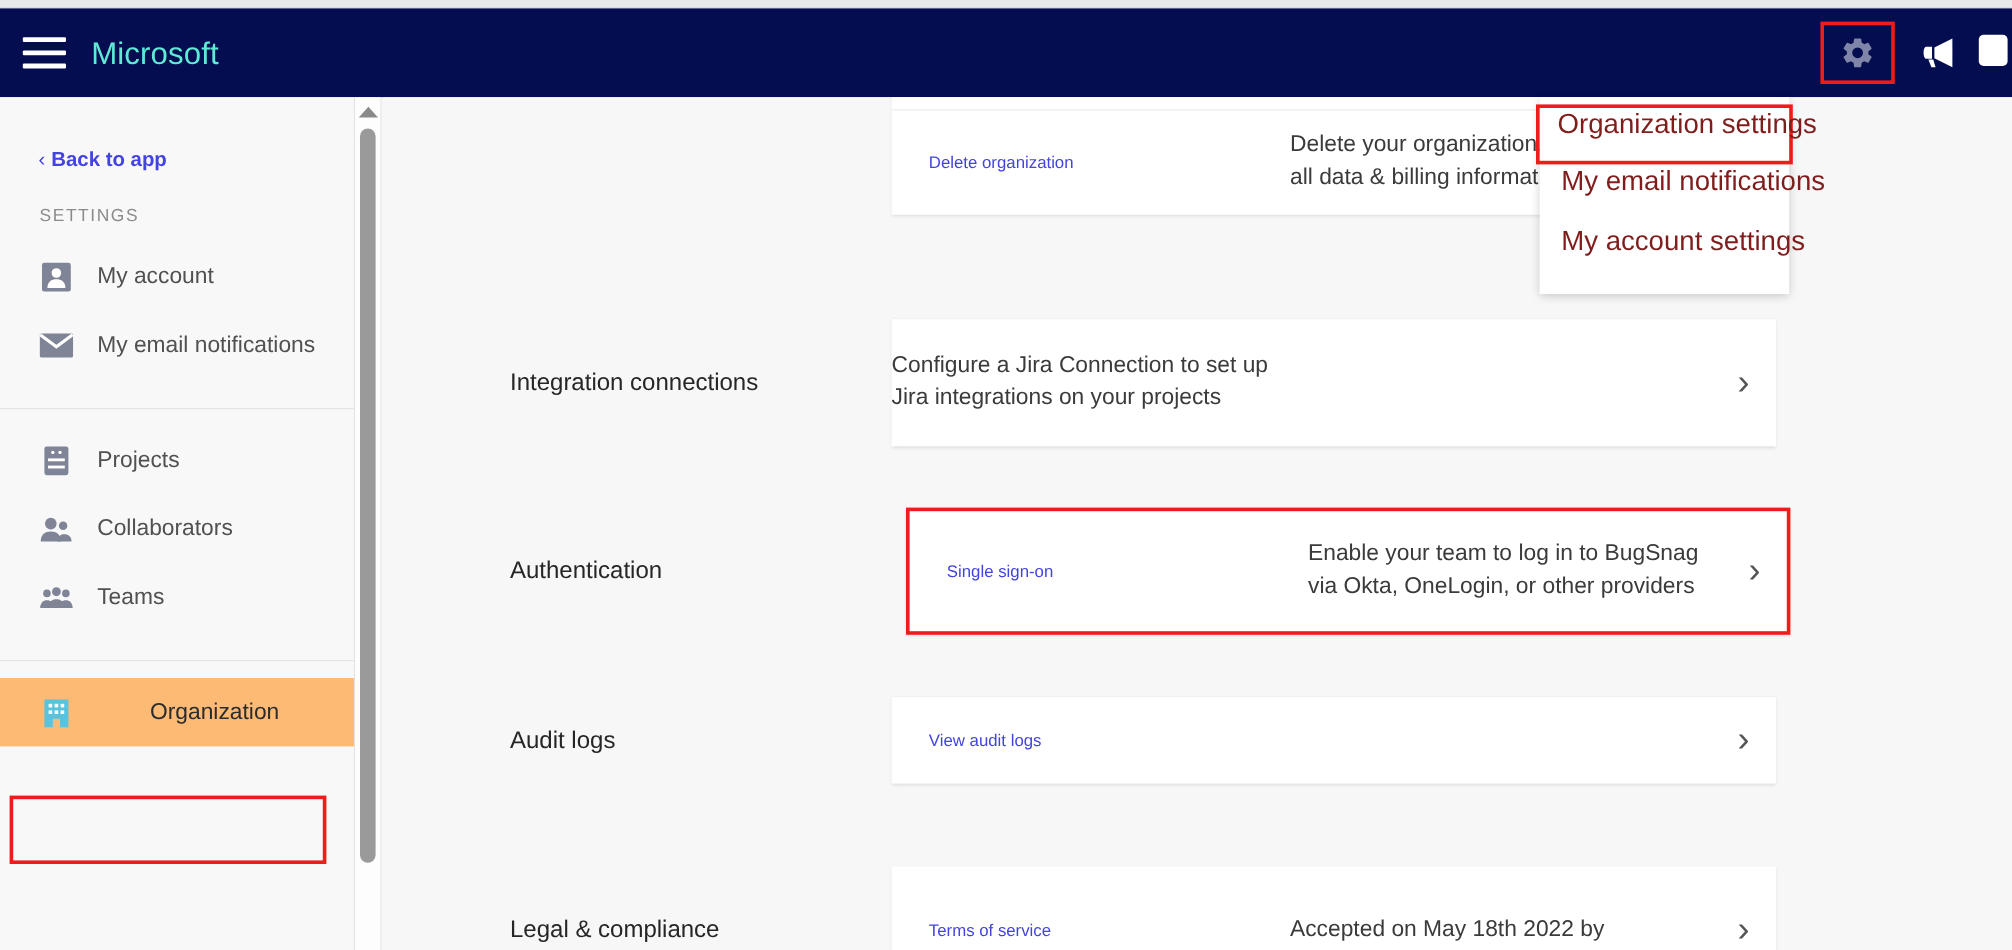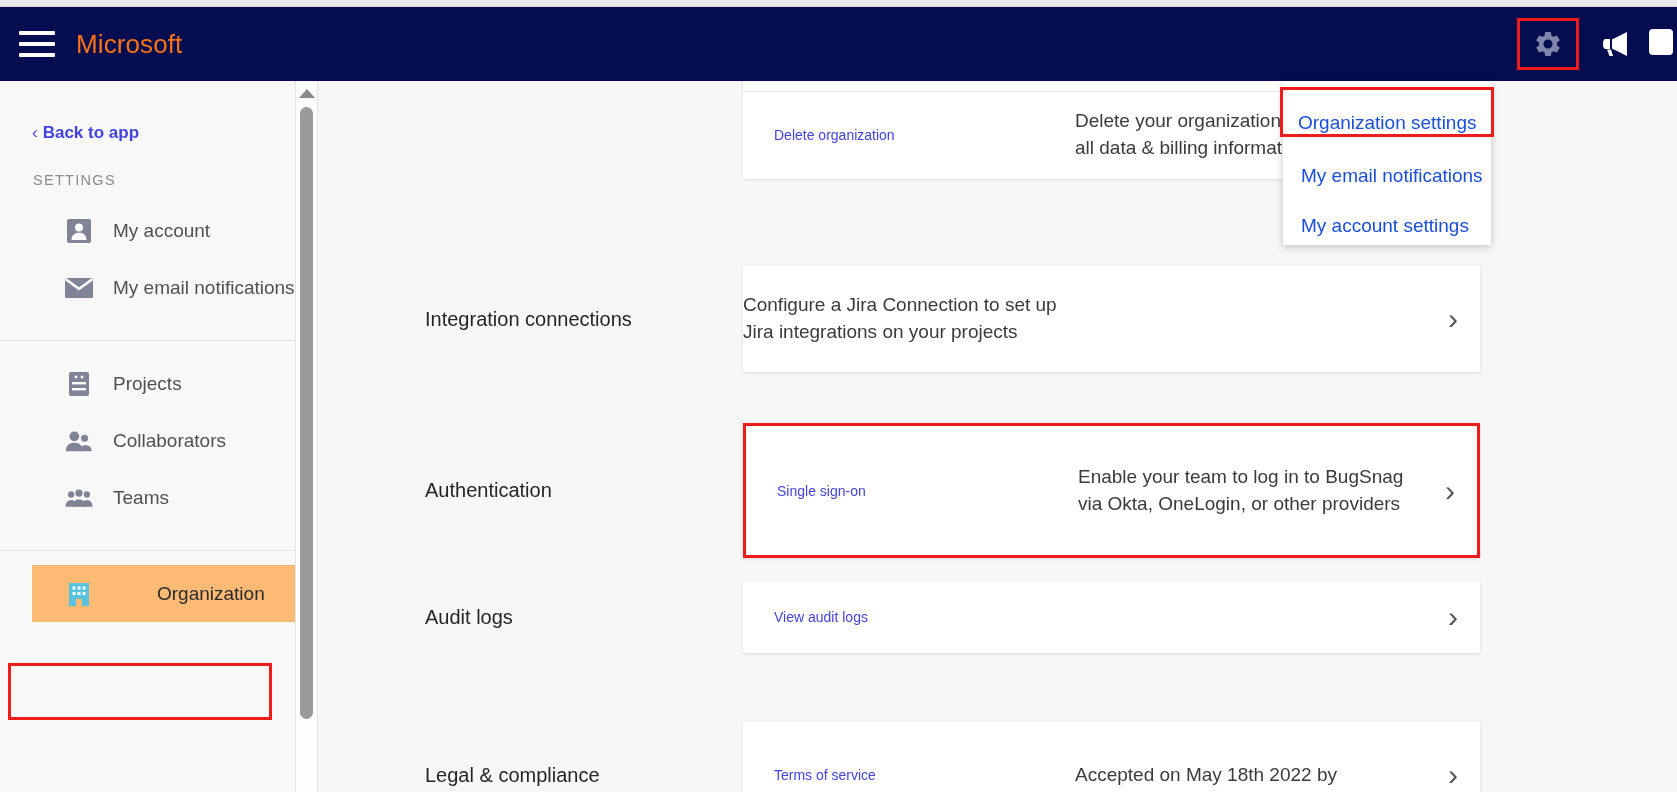--- a/index.html
+++ b/index.html
@@ -34,21 +34,21 @@
     width: 36px; height: 26px;
     margin-left: 19px; margin-right: 21px;
     display: flex; flex-direction: column; justify-content: space-between;
     cursor: pointer;
   }
   .hamburger span {
     display: block; height: 4px; width: 100%;
     background: #ffffff; border-radius: 1px;
   }
   .brand {
-    color: #f97316;
+    color: #5eead4;
     font-size: 26px;
     letter-spacing: 0.1px;
     text-align: right;
   }
   .nav-right {
     margin-left: auto;
     display: flex; align-items: center;
     height: 100%;
   }
   .nav-icon-btn {
@@ -82,21 +82,21 @@
     cursor: pointer;
     white-space: nowrap;
   }
   .back-to-app .chev { margin-right: 5px; font-weight: normal; }
   .section-label {
     color: #8b8b8b;
     font-size: 14.5px;
     letter-spacing: 1.3px;
     padding: 29px 0 0 33px;
   }
-  .nav-group { padding-top: 14px; padding-left: 32px; }
+  .nav-group { padding-top: 14px; }
   .nav-group.bordered { border-top: 1px solid #e3e3e3; margin-top: 24px; }
   .nav-item {
     display: flex; align-items: center;
     height: 57px;
     padding-left: 33px;
     cursor: pointer;
   }
   .nav-item .nav-ico {
     width: 28px; height: 28px;
     margin-right: 20px;
@@ -204,21 +204,21 @@
     left: 0; top: 0; width: 100%;
     border-top: 1px solid #ececec;
   }
 
   
   #row-delete { top: -26px; }
   #row-delete .card { height: 124px; }
   #row-integration { top: 185px; }
   #row-integration .card { height: 106px; }
   #row-auth { top: 342px; }
-  #row-auth .card { height: 135px; }
+  #row-auth .card { height: 106px; margin-left: 12px; }
   #row-audit { top: 500px; }
   #row-audit .card { height: 72px; }
   #row-legal { top: 641px; }
   #row-legal .card { height: 106px; }
   #row-delete .row-label, #row-integration .row-label,
   #row-auth .row-label, #row-audit .row-label, #row-legal .row-label {
     align-items: center;
   }
   #row-delete .card-link, #row-delete .card-desc { align-self: center; }
 
@@ -227,24 +227,24 @@
     position: absolute;
     top: 81px; left: 1283px;
     width: 208px;
     background: #ffffff;
     box-shadow: 0 2px 8px rgba(0,0,0,0.22);
     padding: 6px 0 8px 0;
     z-index: 40;
   }
   .dd-item {
     height: 50px;
-    display: flex; align-items: flex-end;
+    display: flex; align-items: flex-start;
     padding-left: 18px;
-    font-size: 19px;
-    color: #1d4ed8;
+    font-size: 23px;
+    color: #7f1d1d;
     white-space: nowrap;
     cursor: pointer;
   }
   .dd-item.highlighted {
     border: 3px solid #f01b1b;
     margin: 0 -3px;
     padding-left: 15px;
   }
 </style>
 </head>

